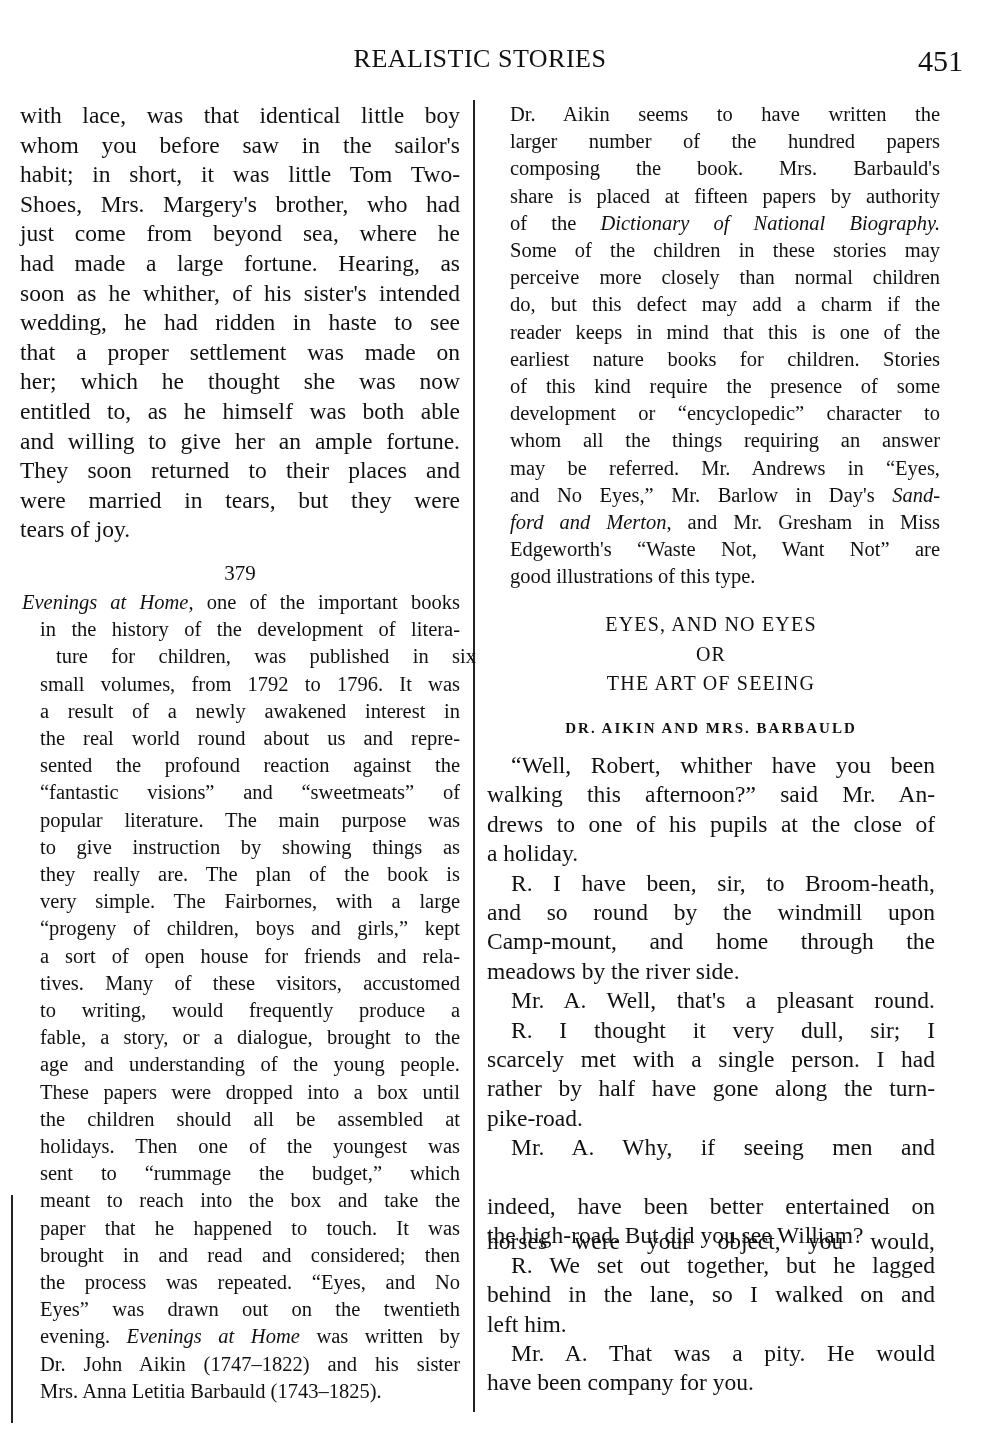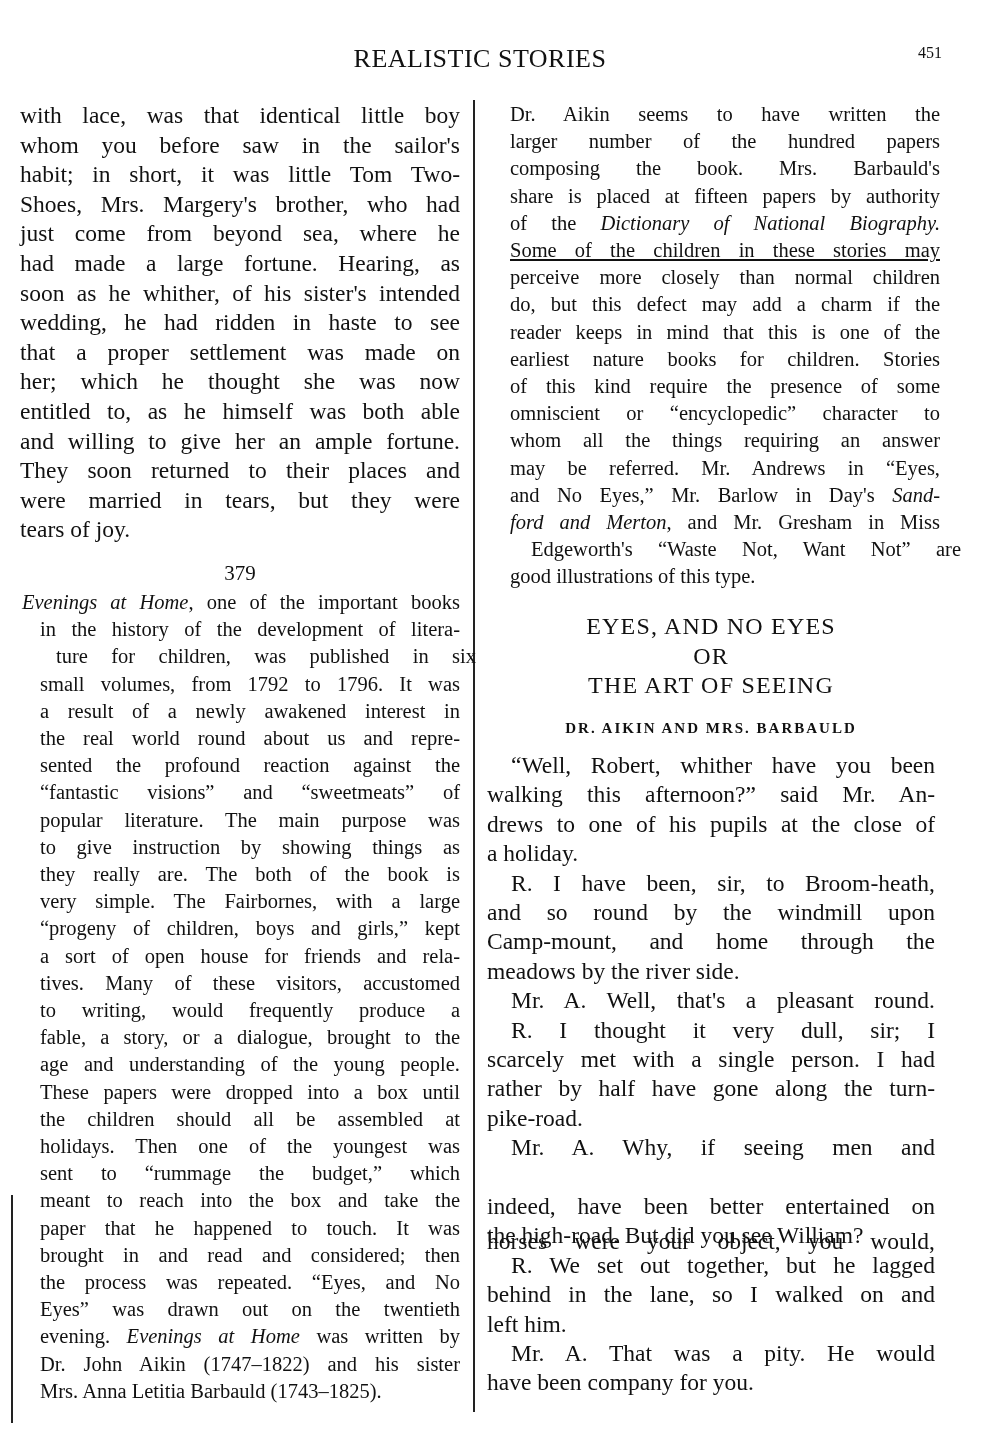--- a/index.html
+++ b/index.html
@@ -8,21 +8,21 @@
       font-family: "DejaVu Serif", "Liberation Serif", serif;
       color: #111;
     }
     .abs { position: absolute; }
     .running-head {
       left: 300px; width: 360px; top: 44px; text-align: center;
       font-size: 26px; letter-spacing: 0.5px;
       font-family: "Liberation Serif", serif;
     }
     .page-num {
-      left: 918px; top: 44px; font-size: 16px;
+      left: 918px; top: 44px; font-size: 30px;
       font-family: "Liberation Serif", serif;
     }
     .divider {
       left: 473px; top: 100px; width: 2px; height: 1312px; background: #222;
     }
     .margin-rule {
       left: 11px; top: 1195px; width: 2px; height: 228px; background: #222;
     }
     .line {
       position: absolute; white-space: nowrap;
@@ -34,21 +34,21 @@
     .small { font-size: 20.5px; }
     .lcol-big { left: 20px; width: 440px; }
     .lcol-small { left: 40px; width: 420px; }
     .lcol-small.hang { left: 22px; width: 438px; }
     .rcol-small { left: 510px; width: 430px; }
     .rcol-big { left: 487px; width: 448px; }
     .indent { text-indent: 24px; }
     .sect-num { left: 20px; width: 440px; top: 561px; text-align: center; font-size: 21px; font-family: "Liberation Serif", serif; }
     .title {
       left: 487px; width: 448px; text-align: center;
-      font-family: "Liberation Serif", serif; font-size: 24px; letter-spacing: 1.2px;
+      font-family: "Liberation Serif", serif; font-size: 20px; letter-spacing: 1.2px;
     }
     .byline {
       left: 487px; width: 448px; text-align: center;
       font-family: "Liberation Serif", serif; font-size: 15px; font-weight: bold; letter-spacing: 2px;
     }
     i { font-style: italic; }
   </style>
 </head>
 <body>
 
@@ -80,21 +80,21 @@
     <div class="line small lcol-small hang" style="top: 591px;"><i>Evenings at Home</i><span>, one of the important books</span></div>
     <div class="line small lcol-small" style="top: 618.2px;"><span>in the history of the development of litera-</span></div>
     <div class="line small lcol-small" style="top: 645.4px; margin-left: 16px;"><span>ture for children, was published in six</span></div>
     <div class="line small lcol-small" style="top: 672.6px;"><span>small volumes, from 1792 to 1796. It was</span></div>
     <div class="line small lcol-small" style="top: 699.8px;"><span>a result of a newly awakened interest in</span></div>
     <div class="line small lcol-small" style="top: 727px;"><span>the real world round about us and repre-</span></div>
     <div class="line small lcol-small" style="top: 754.2px;"><span>sented the profound reaction against the</span></div>
     <div class="line small lcol-small" style="top: 781.4px;"><span>“fantastic visions” and “sweetmeats” of</span></div>
     <div class="line small lcol-small" style="top: 808.6px;"><span>popular literature. The main purpose was</span></div>
     <div class="line small lcol-small" style="top: 835.8px;"><span>to give instruction by showing things as</span></div>
-    <div class="line small lcol-small" style="top: 863px;"><span>they really are. The both of the book is</span></div>
+    <div class="line small lcol-small" style="top: 863px;"><span>they really are. The plan of the book is</span></div>
     <div class="line small lcol-small" style="top: 890.2px;"><span>very simple. The Fairbornes, with a large</span></div>
     <div class="line small lcol-small" style="top: 917.4px;"><span>“progeny of children, boys and girls,” kept</span></div>
     <div class="line small lcol-small" style="top: 944.6px;"><span>a sort of open house for friends and rela-</span></div>
     <div class="line small lcol-small" style="top: 971.8px;"><span>tives. Many of these visitors, accustomed</span></div>
     <div class="line small lcol-small" style="top: 999px;"><span>to writing, would frequently produce a</span></div>
     <div class="line small lcol-small" style="top: 1026.2px;"><span>fable, a story, or a dialogue, brought to the</span></div>
     <div class="line small lcol-small" style="top: 1053.4px;"><span>age and understanding of the young people.</span></div>
     <div class="line small lcol-small" style="top: 1080.6px;"><span>These papers were dropped into a box until</span></div>
     <div class="line small lcol-small" style="top: 1107.8px;"><span>the children should all be assembled at</span></div>
     <div class="line small lcol-small" style="top: 1135px;"><span>holidays. Then one of the youngest was</span></div>
@@ -108,32 +108,32 @@
     <div class="line small lcol-small" style="top: 1352.6px;"><span>Dr. John Aikin (1747–1822) and his sister</span></div>
     <div class="line small lcol-small last" style="top: 1379.8px;"><span>Mrs. Anna Letitia Barbauld (1743–1825).</span></div>
   </div>
 
 <div id="right-intro">
     <div class="line small rcol-small" style="top: 103px;"><span>Dr. Aikin seems to have written the</span></div>
     <div class="line small rcol-small" style="top: 130.2px;"><span>larger number of the hundred papers</span></div>
     <div class="line small rcol-small" style="top: 157.4px;"><span>composing the book. Mrs. Barbauld's</span></div>
     <div class="line small rcol-small" style="top: 184.6px;"><span>share is placed at fifteen papers by authority</span></div>
     <div class="line small rcol-small" style="top: 211.8px;"><span>of the </span><i>Dictionary of National Biography.</i></div>
-    <div class="line small rcol-small" style="top: 239px; text-decoration: underline;"><span>Some of the children in these stories may</span></div>
+    <div class="line small rcol-small" style="top: 239px;"><span>Some of the children in these stories may</span></div>
     <div class="line small rcol-small" style="top: 266.2px;"><span>perceive more closely than normal children</span></div>
     <div class="line small rcol-small" style="top: 293.4px;"><span>do, but this defect may add a charm if the</span></div>
     <div class="line small rcol-small" style="top: 320.6px;"><span>reader keeps in mind that this is one of the</span></div>
     <div class="line small rcol-small" style="top: 347.8px;"><span>earliest nature books for children. Stories</span></div>
     <div class="line small rcol-small" style="top: 375px;"><span>of this kind require the presence of some</span></div>
-    <div class="line small rcol-small" style="top: 402.2px;"><span>omniscient or “encyclopedic” character to</span></div>
+    <div class="line small rcol-small" style="top: 402.2px;"><span>development or “encyclopedic” character to</span></div>
     <div class="line small rcol-small" style="top: 429.4px;"><span>whom all the things requiring an answer</span></div>
     <div class="line small rcol-small" style="top: 456.6px;"><span>may be referred. Mr. Andrews in “Eyes,</span></div>
     <div class="line small rcol-small" style="top: 483.8px;"><span>and No Eyes,” Mr. Barlow in Day's </span><i>Sand-</i></div>
     <div class="line small rcol-small" style="top: 511px;"><i>ford and Merton</i><span>, and Mr. Gresham in Miss</span></div>
-    <div class="line small rcol-small" style="top: 538.2px; margin-left: 21px;"><span>Edgeworth's “Waste Not, Want Not” are</span></div>
+    <div class="line small rcol-small" style="top: 538.2px;"><span>Edgeworth's “Waste Not, Want Not” are</span></div>
     <div class="line small rcol-small last" style="top: 565.4px;"><span>good illustrations of this type.</span></div>
   </div>
 
 <div class="abs title" style="top:613px;">EYES, AND NO EYES</div>
 <div class="abs title" style="top:643px;">OR</div>
 <div class="abs title" style="top:672px;">THE ART OF SEEING</div>
 <div class="abs byline" style="top:720px;">DR. AIKIN AND MRS. BARBAULD</div>
 
 <div id="right-dialogue">
     <div class="line big rcol-big indent" style="top: 752px;"><span>“Well, Robert, whither have you been</span></div>

